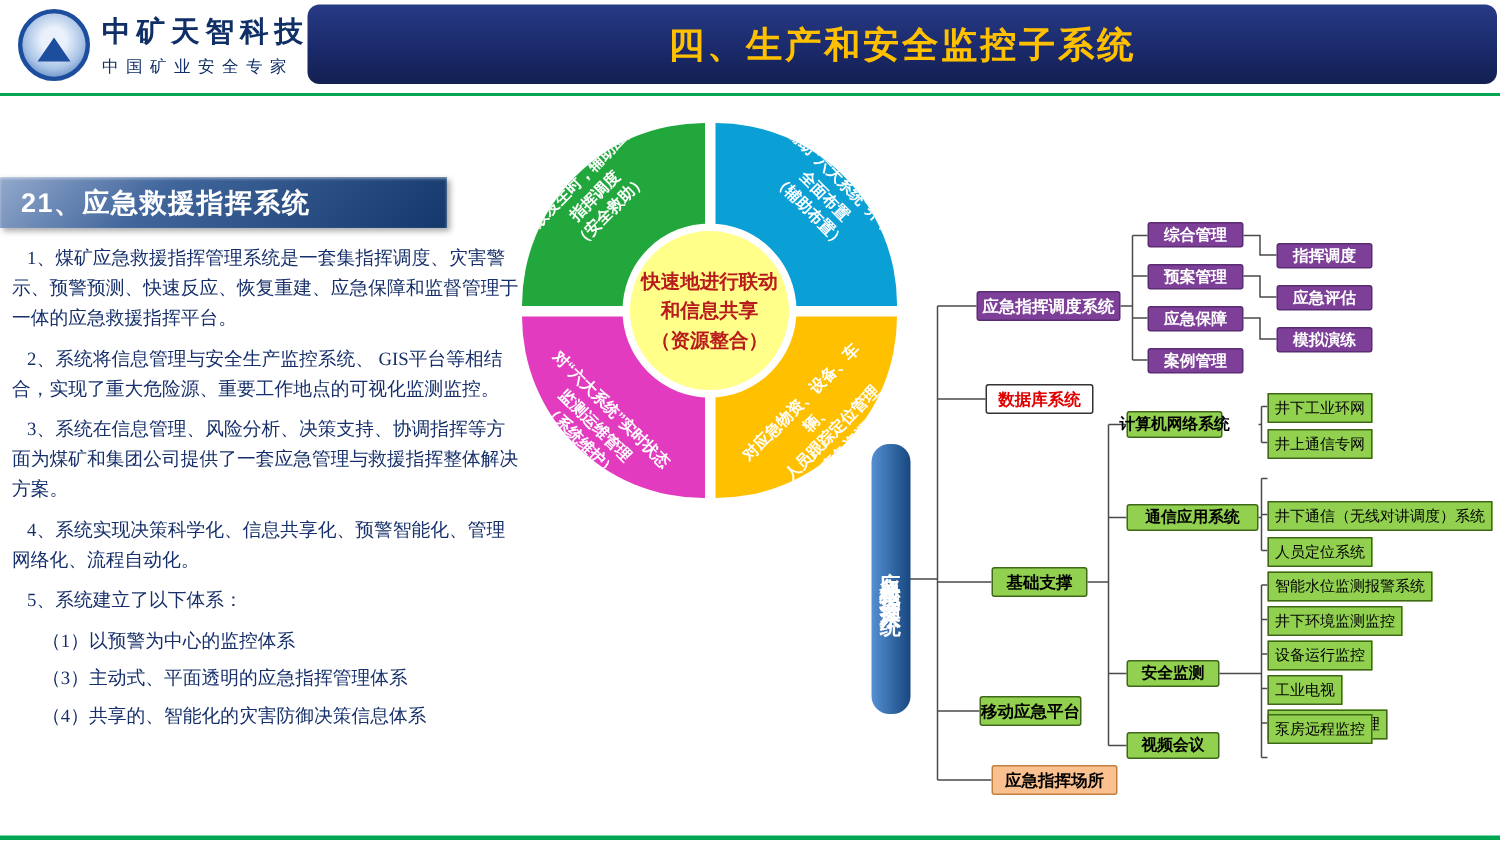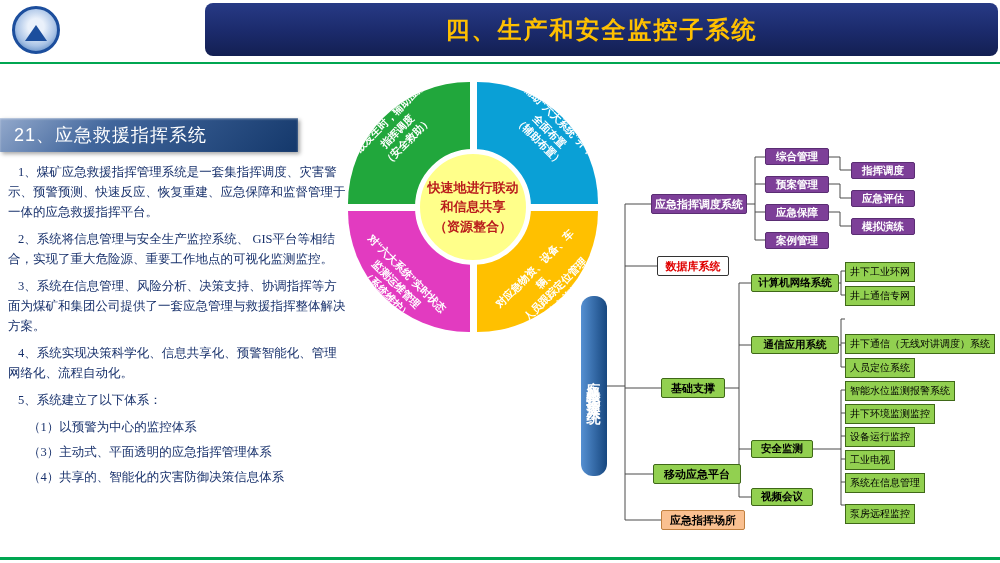--- a/index.html
+++ b/index.html
@@ -37,21 +37,21 @@
   .banner-title{color:var(--banner-text); font-size:24px; font-weight:700; letter-spacing:2px;}
   .rule-top{position:absolute; top:62px; left:0; width:1000px; height:2px; background:var(--green-line);}
   .rule-bottom{position:absolute; top:557px; left:0; width:1000px; height:3px; background:var(--green-line);}
   
   .section-banner{
     position:absolute; left:0; top:118px; width:298px; height:34px;
     background:linear-gradient(135deg,#93a9cc 0%, #41669c 35%, #14386b 100%);
     box-shadow:inset 0 1px 2px rgba(255,255,255,.5), 2px 2px 4px rgba(0,0,0,.35);
     display:flex; align-items:center; padding-left:14px;
   }
-  .section-banner span{color:#fff; font-size:18px; font-weight:400; letter-spacing:1px;}
+  .section-banner span{color:#fff; font-size:18px; font-weight:700; letter-spacing:1px;}
   .left-text{
     position:absolute; left:8px; top:162px; width:340px;
     color:var(--left-text); font-size:12.5px; line-height:1.6;
     font-family:"Liberation Serif", serif;
   }
   .left-text p{margin:0 0 7px 0; text-indent:0.8em;}
   .left-text .sub{margin:0 0 5px 0; text-indent:1.6em;}
   
   .pie{position:absolute; left:348px; top:82px; width:250px; height:250px;
        display:grid; grid-template-columns:1fr 1fr; grid-template-rows:1fr 1fr; gap:7px;}
@@ -97,20 +97,24 @@
     position:absolute; left:282px; background:var(--leaf-green); border:1px solid #3f6818;
     font-size:10px; padding:2px 4px; white-space:nowrap; color:#000;
   }
 </style>
 </head>
 <body>
 
 <div class="top-bar">
   <div class="logo-wrap">
     <div class="logo-circle"></div>
+    <div class="logo-text">
+      <div class="l1">中矿天智科技</div>
+      <div class="l2">中国矿业安全专家</div>
+    </div>
   </div>
   <div class="banner">
     <span class="banner-title">四、生产和安全监控子系统</span>
   </div>
 </div>
 <div class="rule-top"></div>
 <div class="rule-bottom"></div>
 
 <div class="section-banner">
   <span>21、应急救援指挥系统</span>
@@ -158,40 +162,40 @@
     <path d="M184,76 H192 M192,29 V112 M192,29 H202 M192,56 H202 M192,84 H202 M192,112 H202 M266,29 H277 V42 H288 M266,56 H277 V70 H288 M266,84 H277 V98 H288" fill="none" stroke="#4a4a4a" stroke-width="1"></path>
     <path d="M162,260 H176 M176,155 V369 M176,155 H188 M176,217 H188 M176,321 H188 M176,369 H188" fill="none" stroke="#4a4a4a" stroke-width="1"></path>
     <path d="M276,155 H278 M278,143 V167 M278,143 H282 M278,167 H282 M276,217 H278 M278,191 V239 M278,191 H282 M278,215 H282 M278,239 H282 M250,321 H278 M278,262 V377 M278,262 H282 M278,285 H282 M278,308 H282 M278,331 H282 M278,354 H282 M278,377 H282" fill="none" stroke="#4a4a4a" stroke-width="1"></path>
   </svg>
 
   <div class="troot">应急救援指挥系统</div>
 
   <div class="tnode purple" style="left:88px;top:66px;width:96px;height:20px;">应急指挥调度系统</div>
   <div class="tnode white-red" style="left:94px;top:128px;width:72px;height:20px;">数据库系统</div>
   <div class="tnode greenbox" style="left:98px;top:250px;width:64px;height:20px;">基础支撑</div>
-  <div class="tnode greenbox" style="left:90px;top:336px;width:88px;height:20px;text-align:right;">移动应急平台</div>
+  <div class="tnode greenbox" style="left:90px;top:336px;width:68px;height:20px;text-align:right;">移动应急平台</div>
   <div class="tnode peachbox" style="left:98px;top:382px;width:84px;height:20px;">应急指挥场所</div>
 
   <div class="tnode purple" style="left:202px;top:20px;width:64px;height:17px;font-size:10.5px;">综合管理</div>
   <div class="tnode purple" style="left:202px;top:48px;width:64px;height:17px;font-size:10.5px;">预案管理</div>
   <div class="tnode purple" style="left:202px;top:76px;width:64px;height:17px;font-size:10.5px;">应急保障</div>
   <div class="tnode purple" style="left:202px;top:104px;width:64px;height:17px;font-size:10.5px;">案例管理</div>
 
   <div class="tnode purple" style="left:288px;top:34px;width:64px;height:17px;font-size:10.5px;">指挥调度</div>
   <div class="tnode purple" style="left:288px;top:62px;width:64px;height:17px;font-size:10.5px;">应急评估</div>
   <div class="tnode purple" style="left:288px;top:90px;width:64px;height:17px;font-size:10.5px;">模拟演练</div>
 
-  <div class="tnode greenbox" style="left:188px;top:146px;width:88px;height:18px;font-size:10.5px;">计算机网络系统</div>
+  <div class="tnode greenbox" style="left:188px;top:146px;width:64px;height:18px;font-size:10.5px;">计算机网络系统</div>
   <div class="tnode greenbox" style="left:188px;top:208px;width:88px;height:18px;font-size:10.5px;">通信应用系统</div>
   <div class="tnode greenbox" style="left:188px;top:312px;width:62px;height:18px;font-size:10.5px;">安全监测</div>
   <div class="tnode greenbox" style="left:188px;top:360px;width:62px;height:18px;font-size:10.5px;">视频会议</div>
 
   <span class="leaf" style="top:134px;">井下工业环网</span>
   <span class="leaf" style="top:158px;">井上通信专网</span>
   <span class="leaf" style="top:206px;">井下通信（无线对讲调度）系统</span>
   <span class="leaf" style="top:230px;">人员定位系统</span>
   <span class="leaf" style="top:253px;">智能水位监测报警系统</span>
   <span class="leaf" style="top:276px;">井下环境监测监控</span>
   <span class="leaf" style="top:299px;">设备运行监控</span>
   <span class="leaf" style="top:322px;">工业电视</span>
   <span class="leaf" style="top:345px;">系统在信息管理</span>
-  <span class="leaf" style="top:376px;">泵房远程监控</span>
+  <span class="leaf" style="top:348px;">泵房远程监控</span>
 </div>
 
 </body></html>

